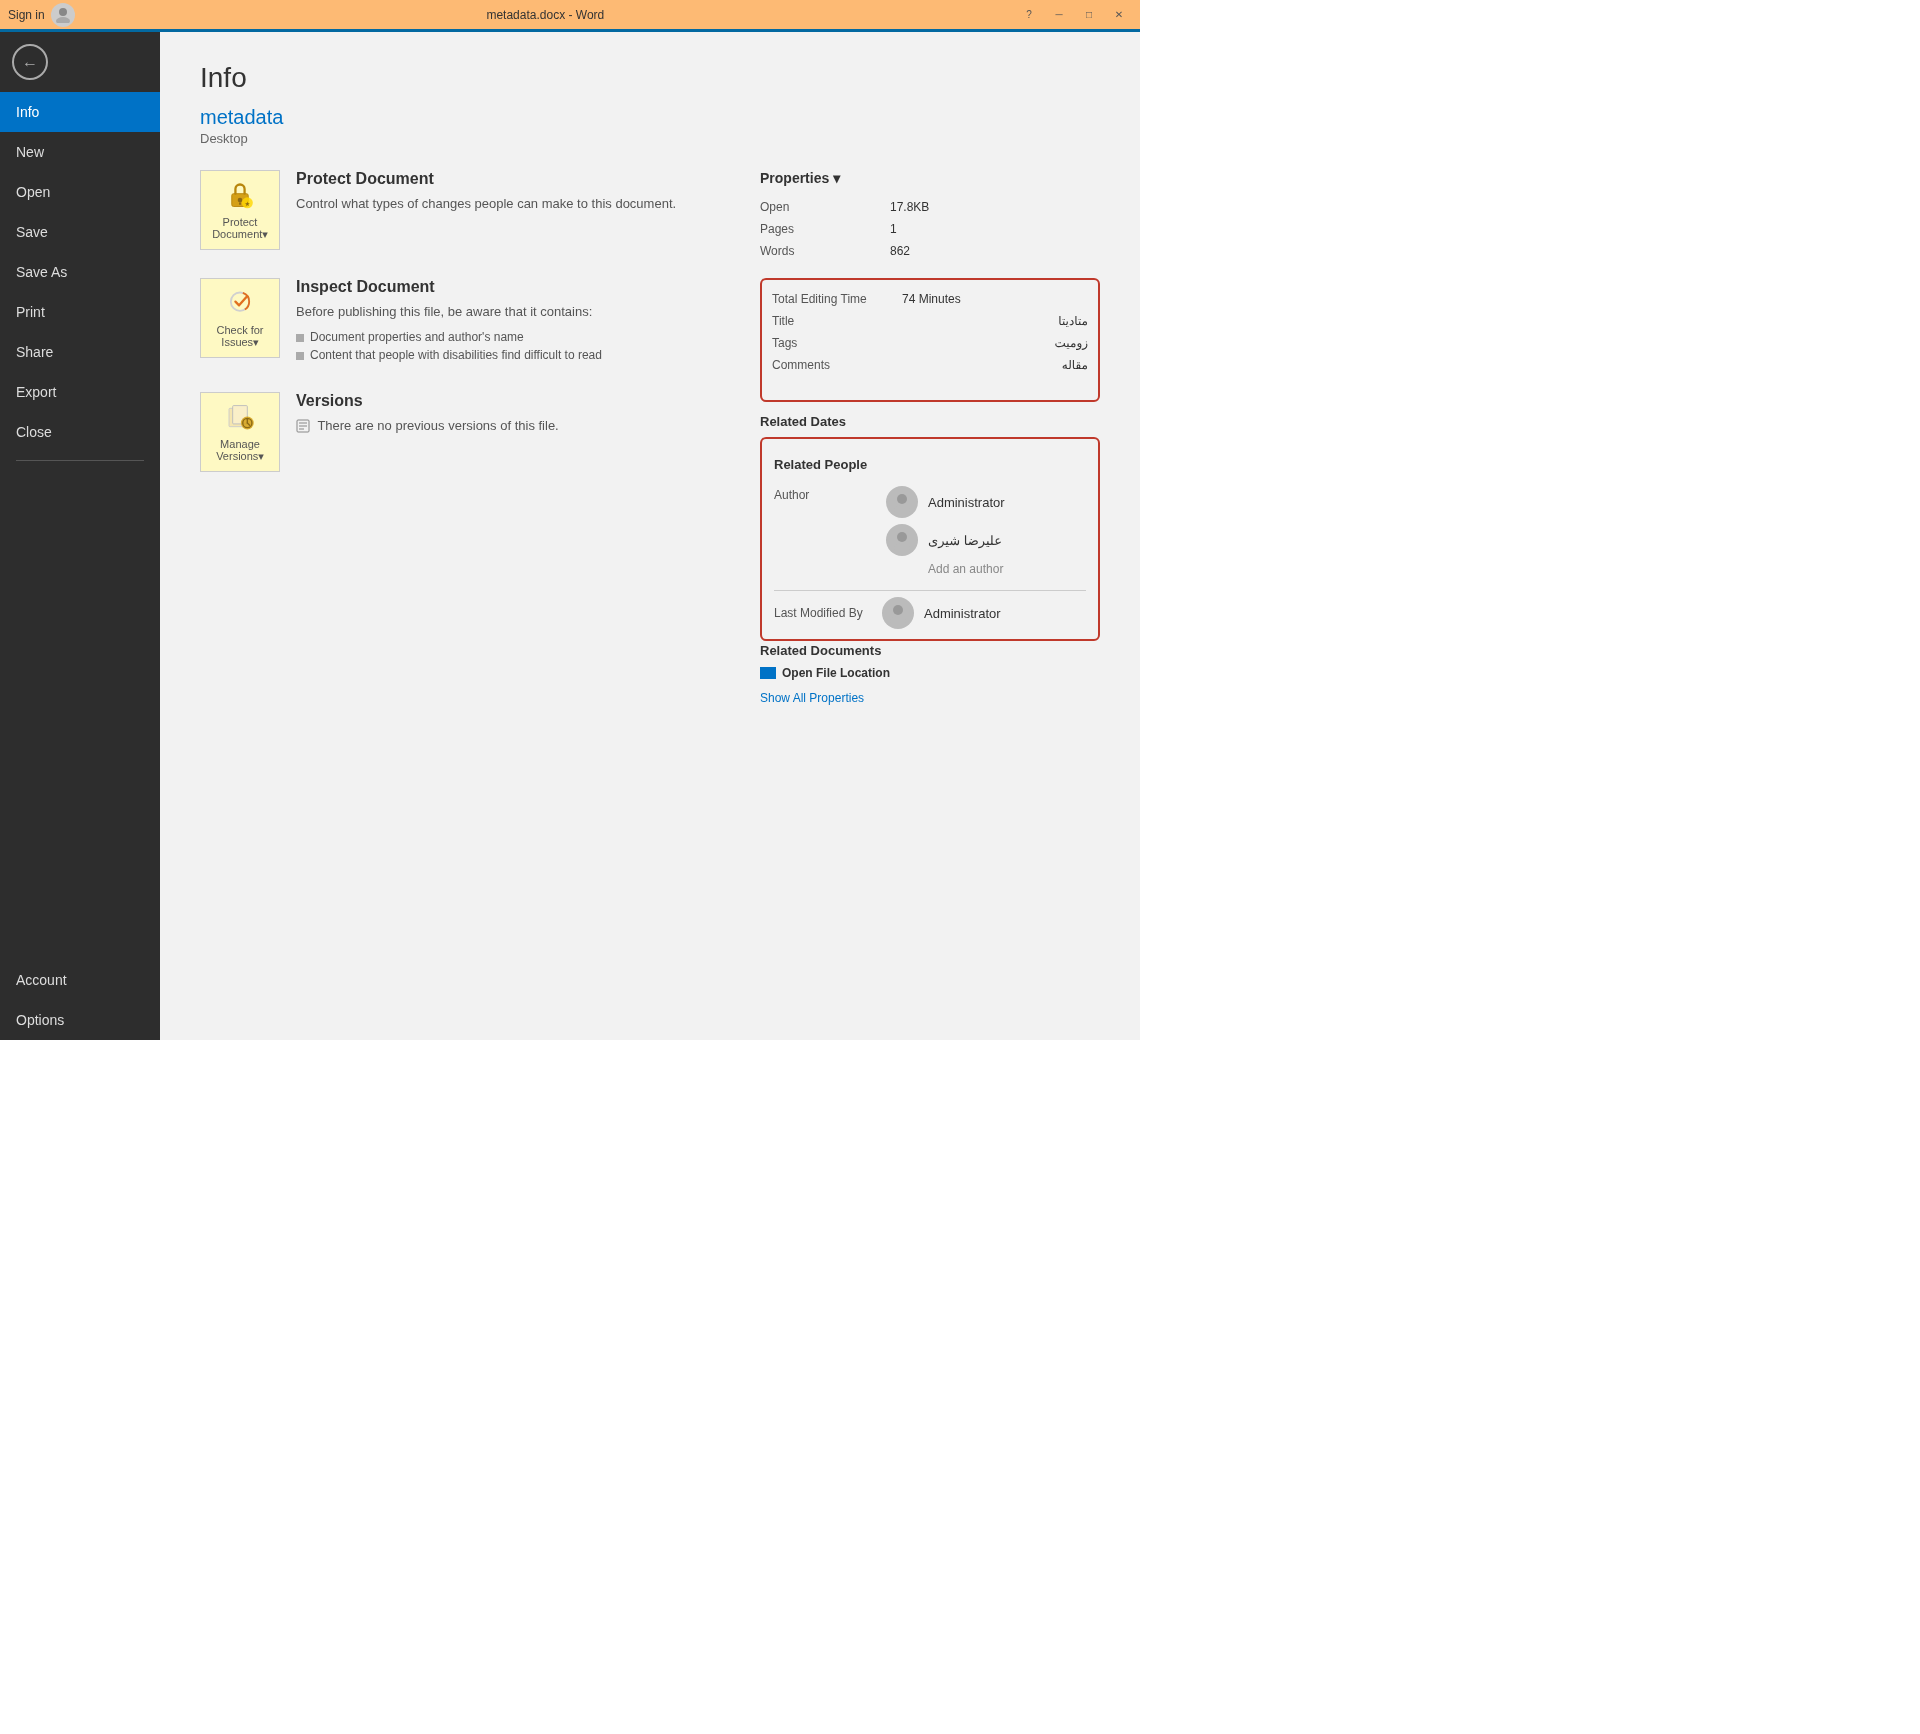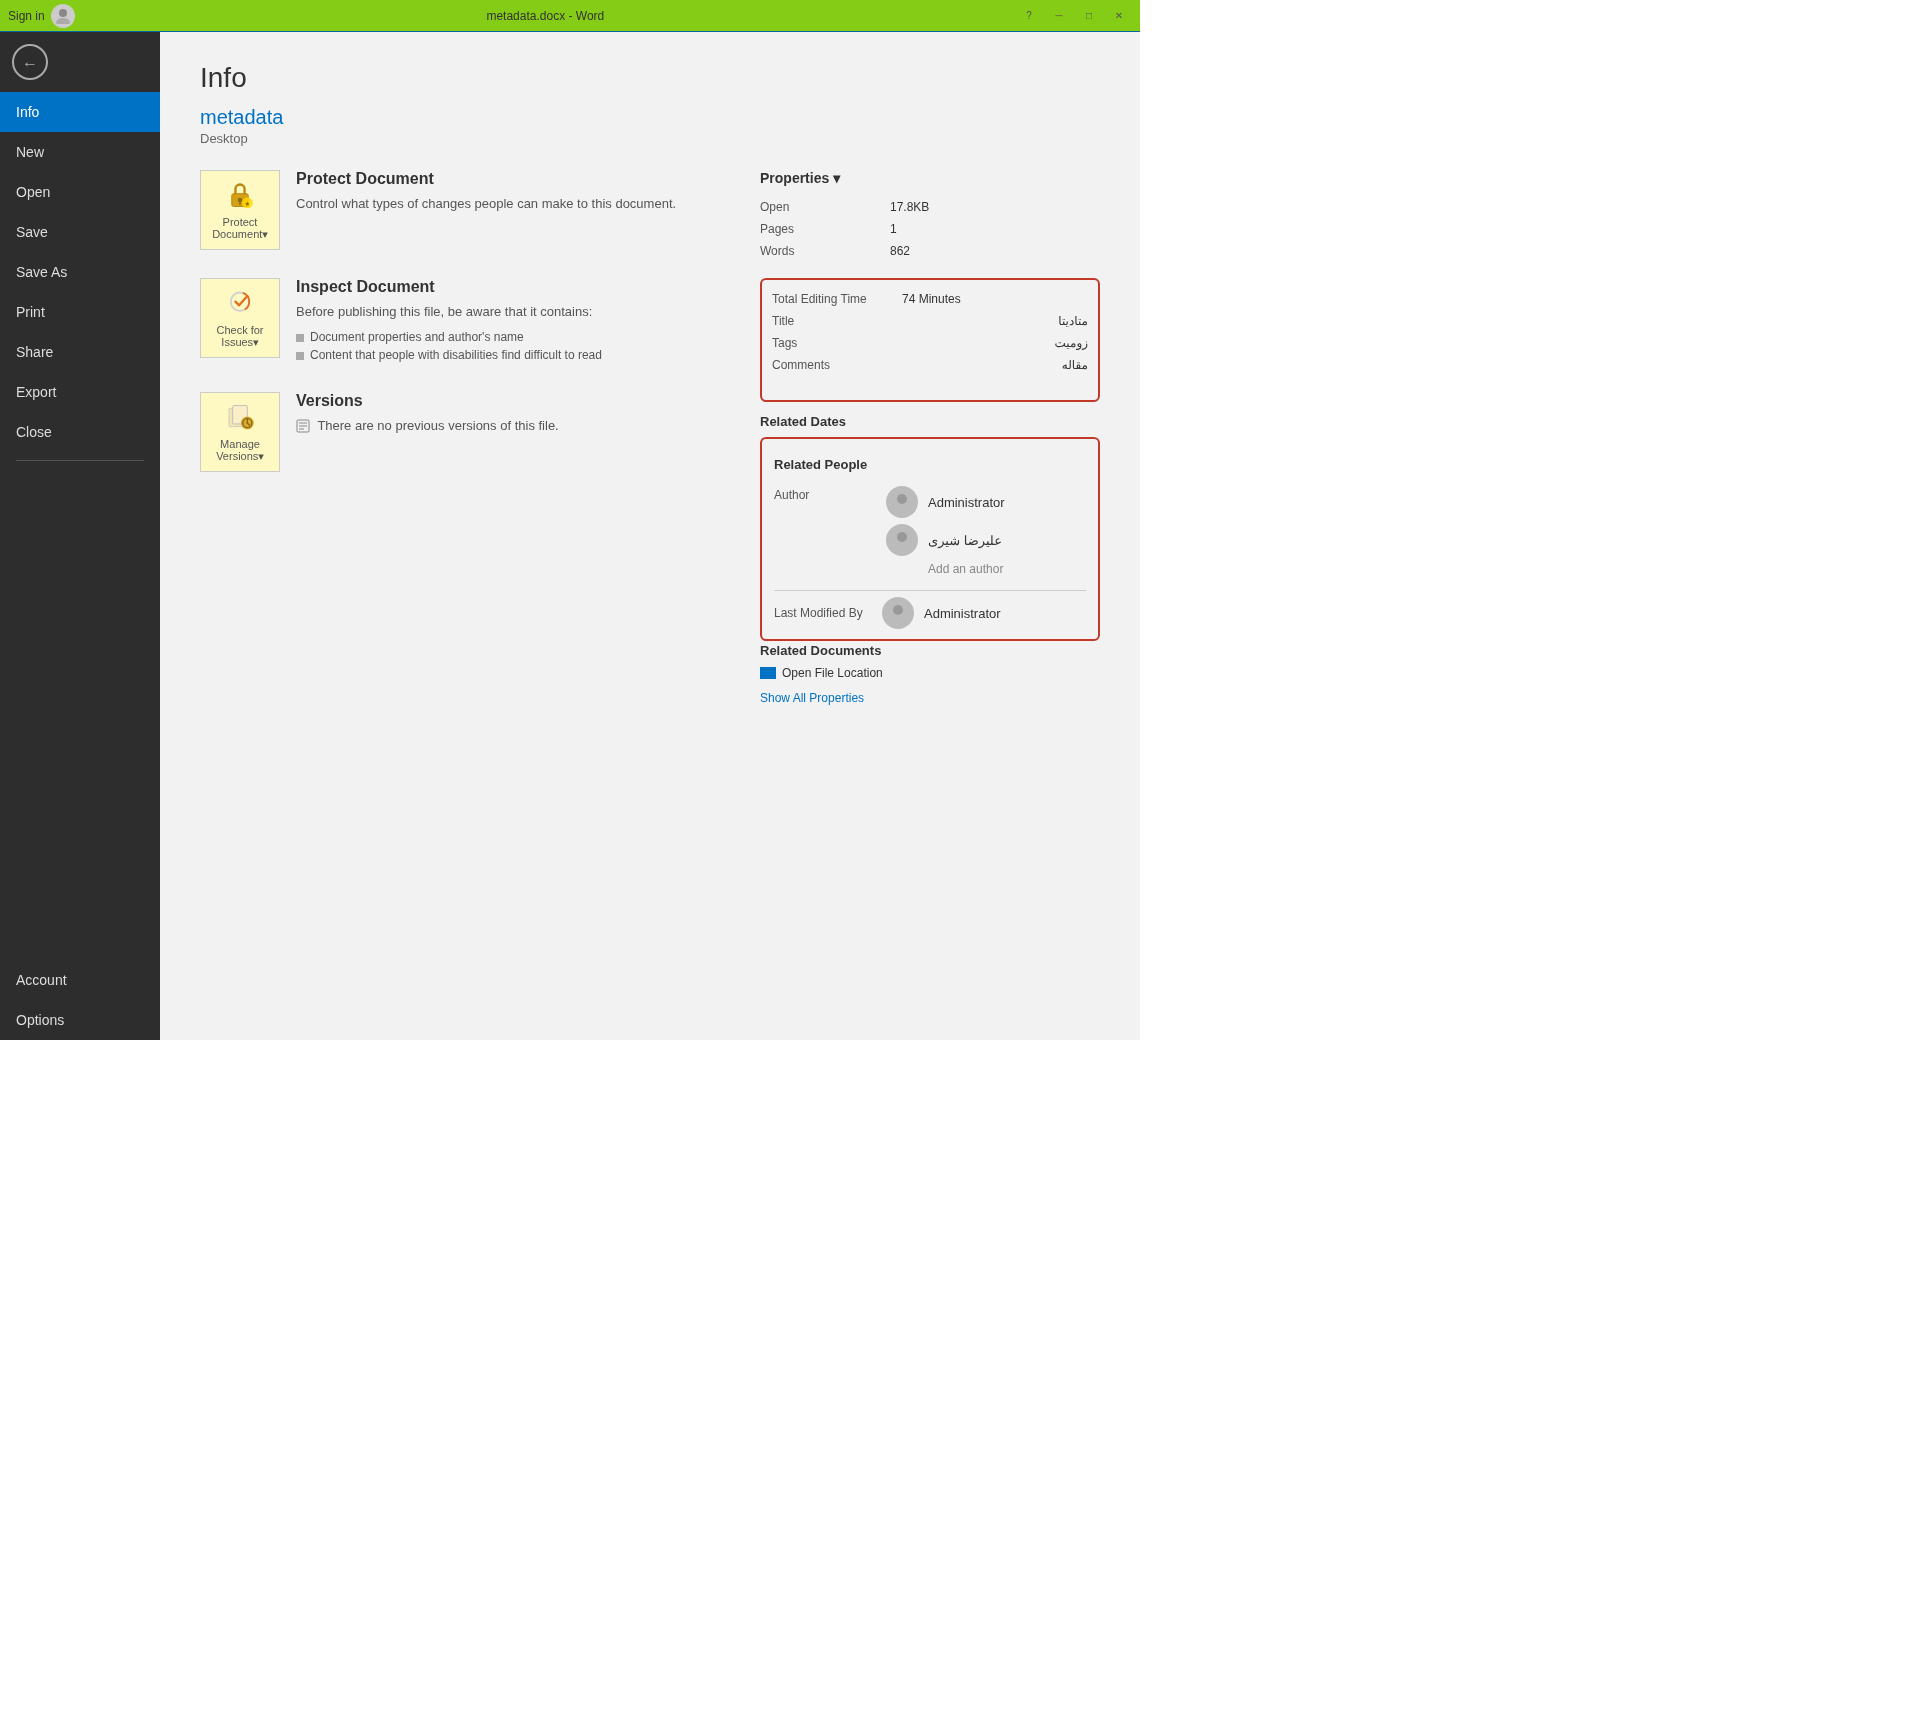--- a/index.html
+++ b/index.html
@@ -1,21 +1,21 @@
 <!DOCTYPE html>
 <html><head>
   <meta charset="utf-8">
   <style>
     * { margin: 0; padding: 0; box-sizing: border-box; }
     body { font-family: 'Segoe UI', Arial, sans-serif; background: #fff; width: 1140px; height: 1040px; overflow: hidden; display: flex; flex-direction: column; }
 
     
     .title-bar {
-      background: #84cc16;
-      border-bottom: 1px solid #0369a1;
+      background: #fdba74;
+      border-bottom: 3px solid #0369a1;
       height: 32px;
       display: flex;
       align-items: center;
       justify-content: space-between;
       padding: 0 8px;
       font-size: 12px;
       color: #333;
     }
     .title-bar-center { flex: 1; text-align: center; }
     .title-bar-controls { display: flex; gap: 4px; align-items: center; }
@@ -219,21 +219,21 @@
     }
     .person-name { font-size: 13px; color: #333; }
     .person-name.rtl { direction: rtl; }
     .add-author { font-size: 12px; color: #888; padding-left: 42px; margin: 4px 0 8px; }
 
     .related-docs-label {
       font-size: 13px; font-weight: 600; color: #333; margin-bottom: 8px;
     }
     .open-file-location {
       display: flex; align-items: center; gap: 6px;
-      font-size: 12px; color: #333; margin-bottom: 8px;
+      font-size: 12px; color: #333; margin-bottom: 8px; font-weight: bold;
     }
     .file-icon-blue {
       width: 16px; height: 12px;
       background: #0072c6;
       display: inline-block;
     }
     .show-all-props {
       font-size: 12px; color: #0072c6; cursor: pointer; text-decoration: none;
     }
 

